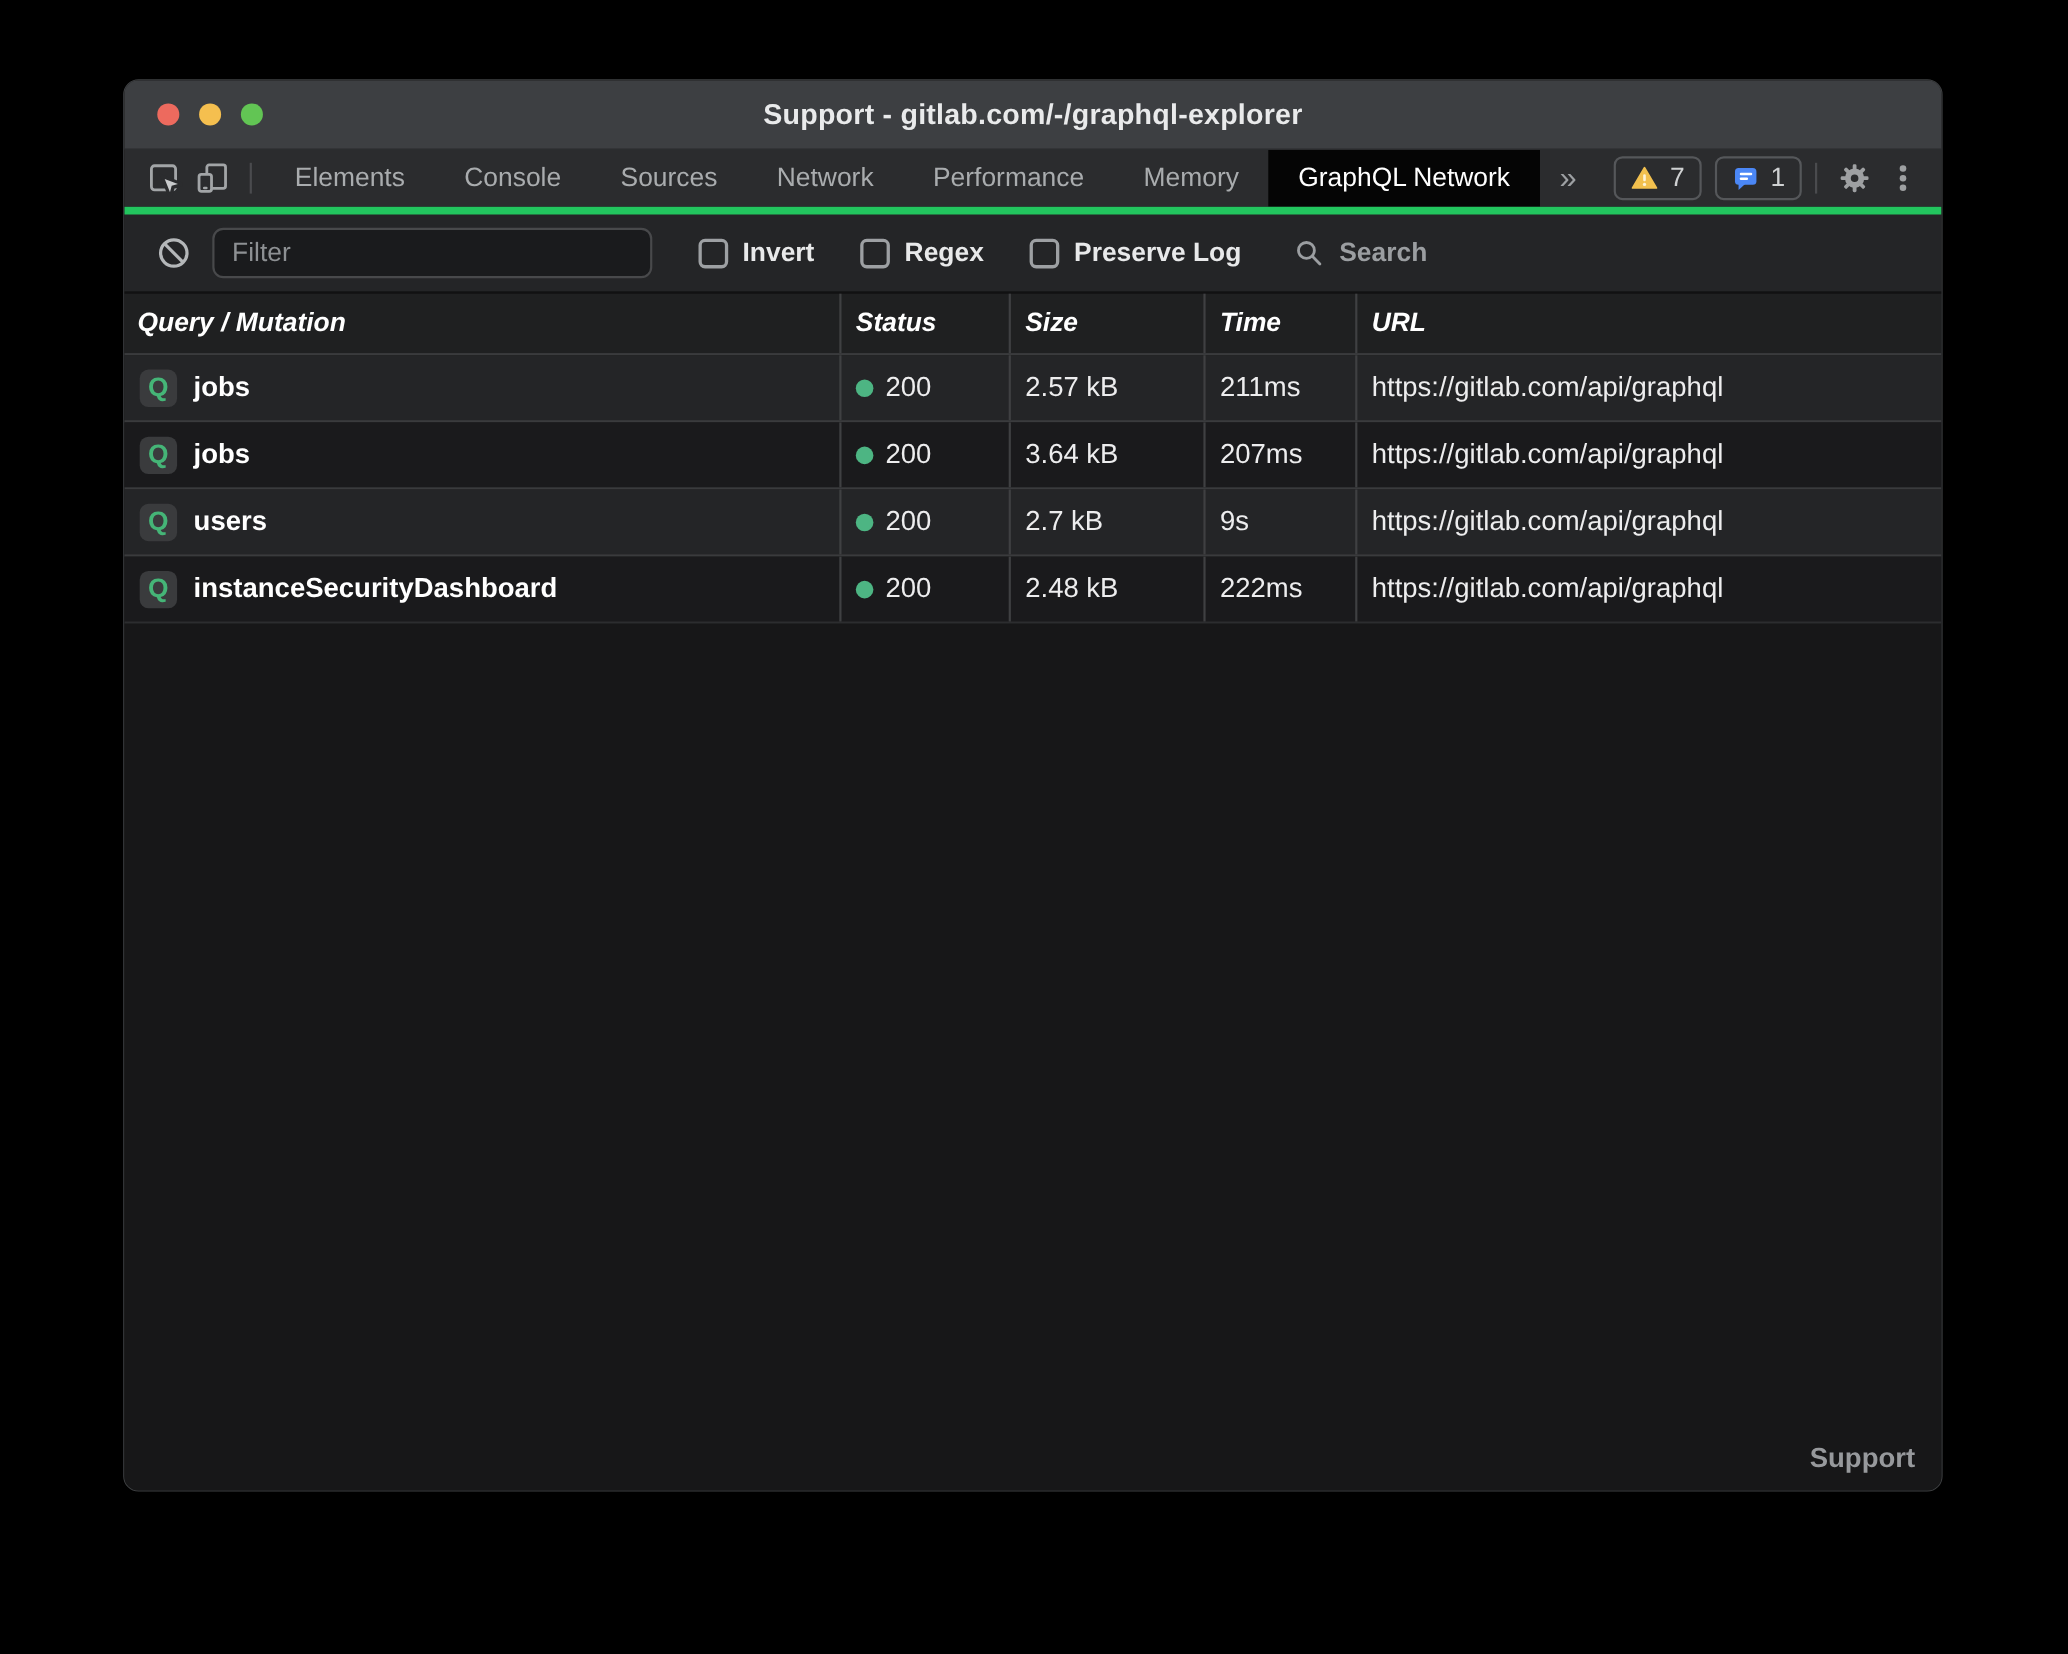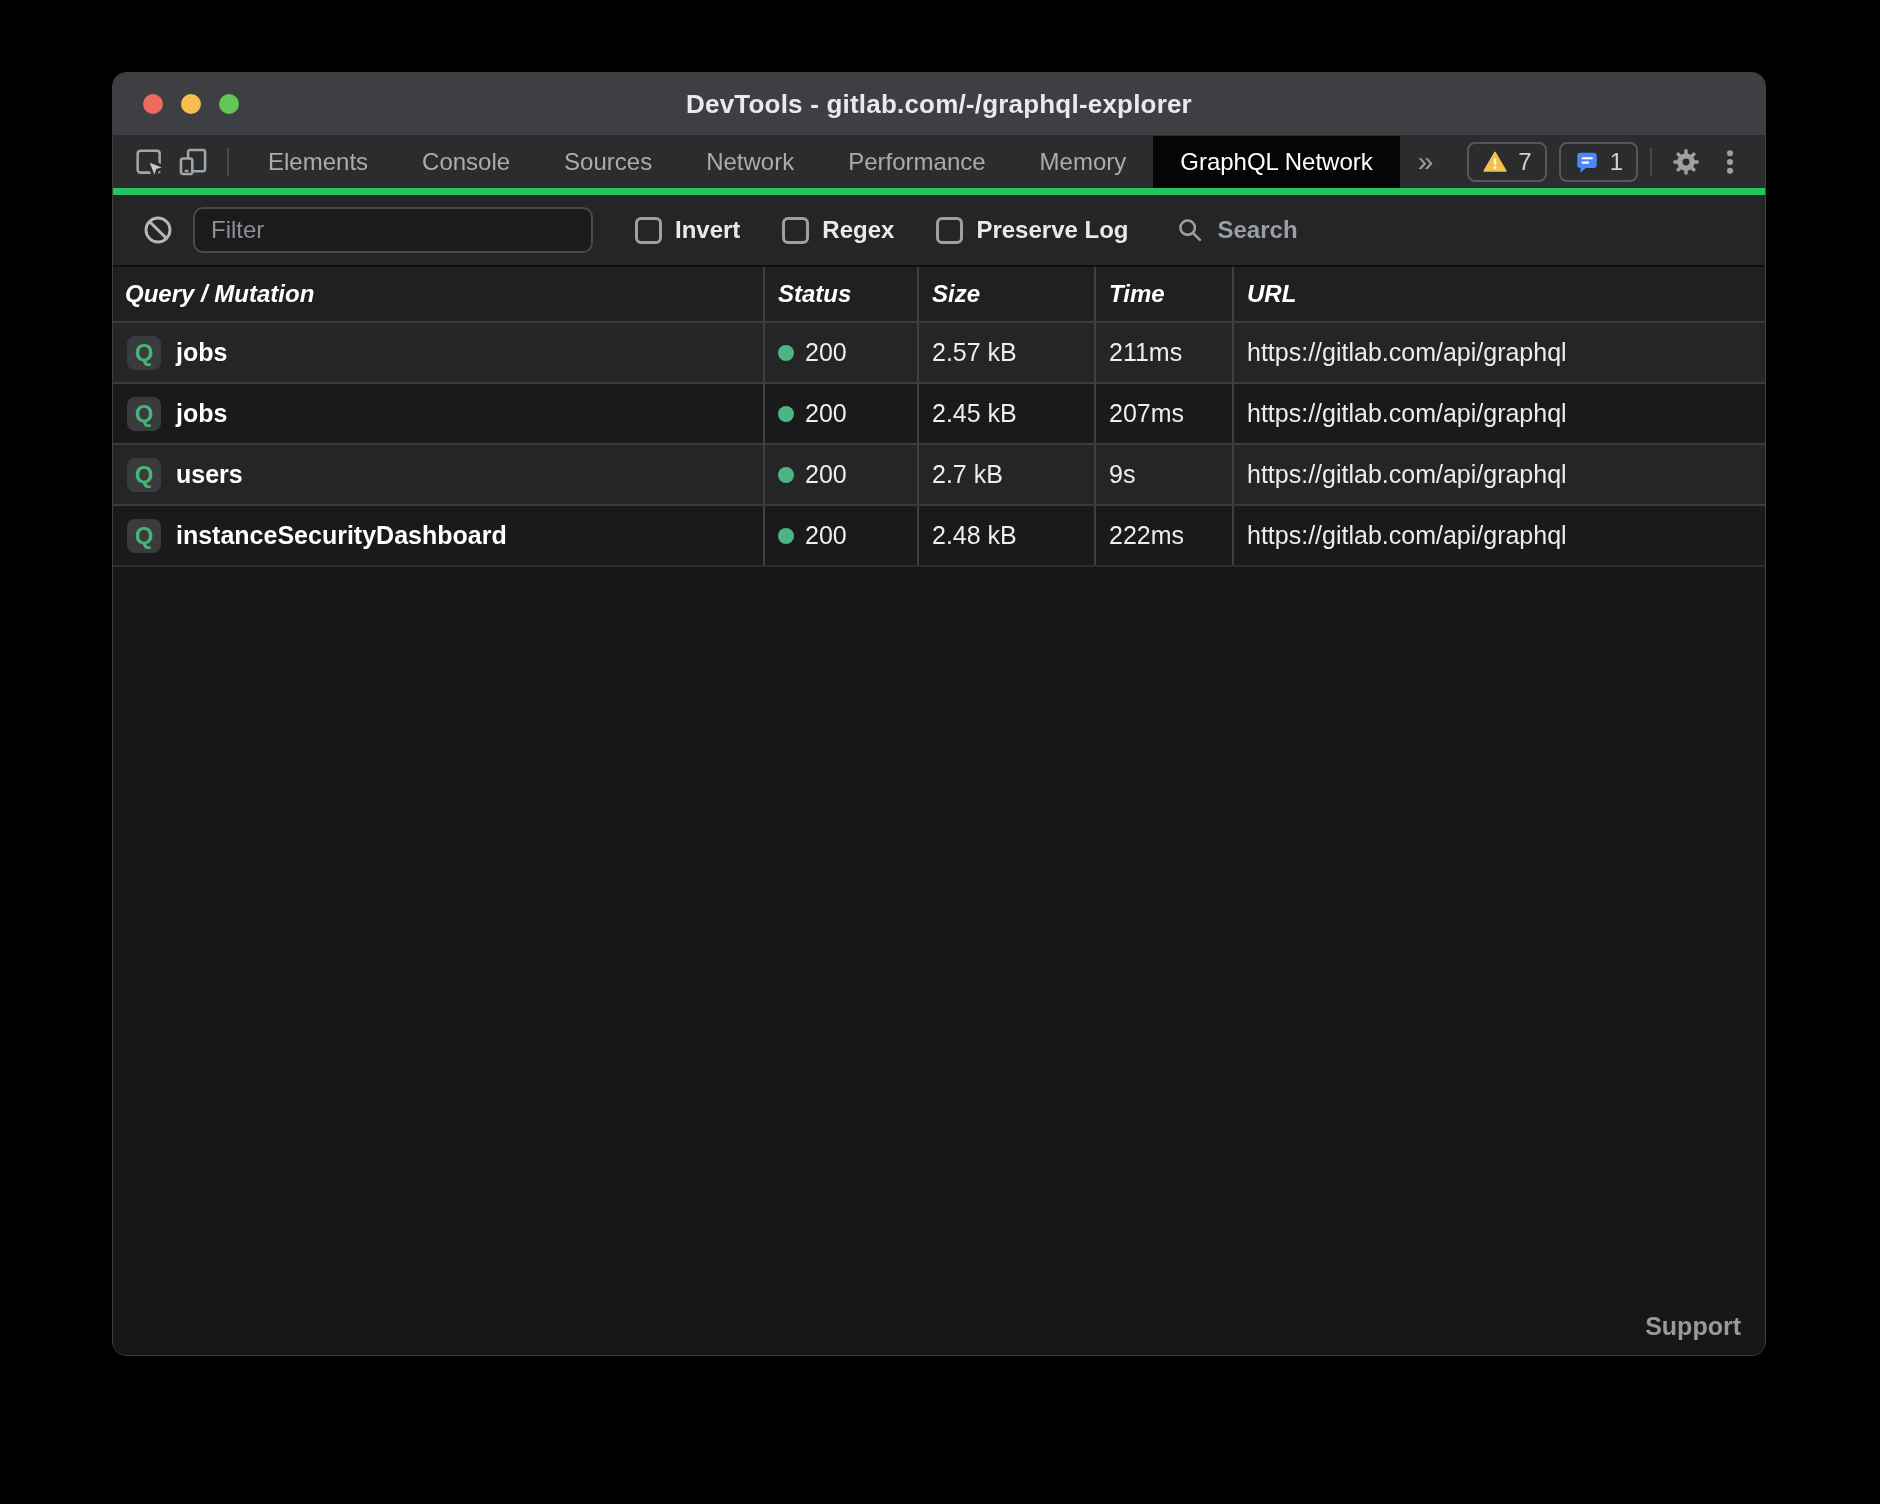--- a/index.html
+++ b/index.html
@@ -115,21 +115,21 @@
 <body>
 
 <div class="window">
 
   <div class="titlebar">
     <div class="lights">
       <div class="light red"></div>
       <div class="light yellow"></div>
       <div class="light green"></div>
     </div>
-    <div class="title">DevTools - gitlab.com/-/graphql-explorer</div>
+    <div class="title">Support - gitlab.com/-/graphql-explorer</div>
   </div>
 
   <div class="tabbar">
     <div class="icon-btn">
       <svg width="34" height="34" viewBox="0 0 24 24">
         <rect x="4" y="4" width="15.5" height="15.5" rx="2" fill="none" stroke="#a2a5a7" stroke-width="1.8"></rect>
         <path d="M11.5 11.5 L23 16 L17.5 17.5 L16 23 Z" fill="#2b2c2e" stroke="#2b2c2e" stroke-width="3"></path>
         <path d="M12.5 12.5 L21 15.8 L17 16.9 L15.9 21 Z" fill="#c8cacc"></path>
       </svg>
     </div>
@@ -252,21 +252,21 @@
 
   <div class="trow cols even">
     <div class="cell name">
       <span class="qbadge">Q</span>
       <span class="name-text">jobs</span>
     </div>
     <div class="cell">
       <span class="dot"></span>
       <span>200</span>
     </div>
-    <div class="cell">2.45 kB</div>
+    <div class="cell">3.64 kB</div>
     <div class="cell">207ms</div>
     <div class="cell">https://gitlab.com/api/graphql</div>
   </div>
 
   <div class="trow cols odd">
     <div class="cell name">
       <span class="qbadge">Q</span>
       <span class="name-text">users</span>
     </div>
     <div class="cell">

